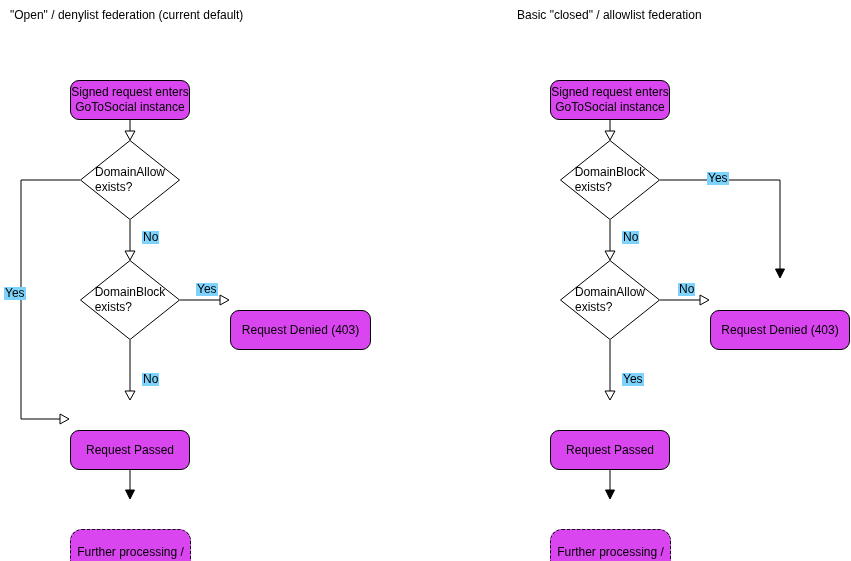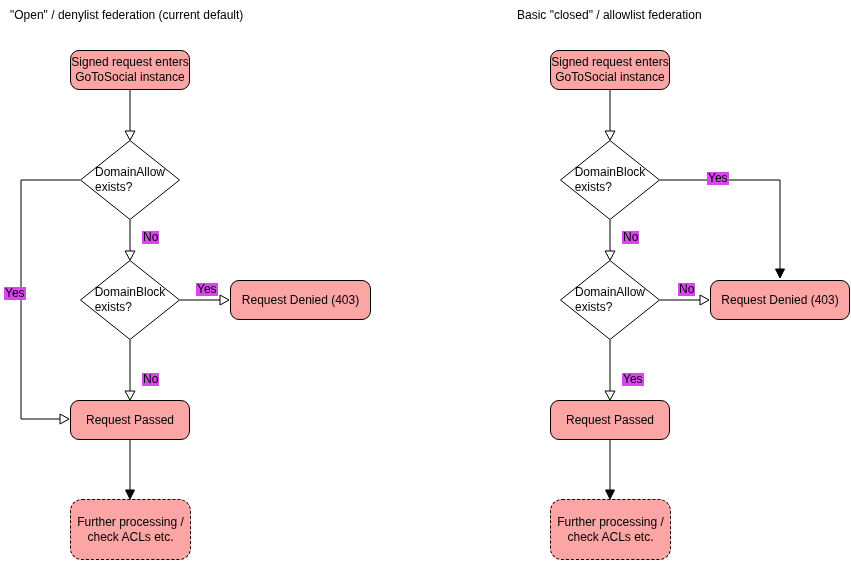--- a/index.html
+++ b/index.html
@@ -18,25 +18,26 @@
     left: 0; top: 0;
     pointer-events: none;
   }
   .chart { position: absolute; left: 0; top: 0; width: 0; height: 0; overflow: visible; }
   .chart-title { position: absolute; white-space: nowrap; line-height: 14px; }
   .node {
     position: absolute;
     box-sizing: border-box;
     border: 1px solid #000000;
     border-radius: 9px;
-    background: #fca5a5;
+    background: #d946ef;
     display: flex;
     align-items: center;
     justify-content: center;
     text-align: center;
+    margin-top: 30px;
   }
   .node.dashed {
     border: 1px dashed #000000;
     border-radius: 12px;
     align-items: center;
   }
   .ntext { white-space: pre-line; line-height: 15px; }
   .diamond { position: absolute; width: 100px; height: 80px; }
   .diamond svg { position: absolute; left: 0; top: 0; }
   .dtext {
@@ -44,21 +45,21 @@
     left: 0; top: 0; right: 0; bottom: 0;
     display: flex;
     align-items: center;
     justify-content: center;
     text-align: left;
     white-space: pre-line;
     line-height: 15px;
   }
   .elabel {
     position: absolute;
-    background: #d946ef;
+    background: #7dd3fc;
     line-height: 13px;
     padding: 0 1px;
     white-space: nowrap;
   }
 </style>
 </head>
 <body>
 
 <div class="canvas">
 

